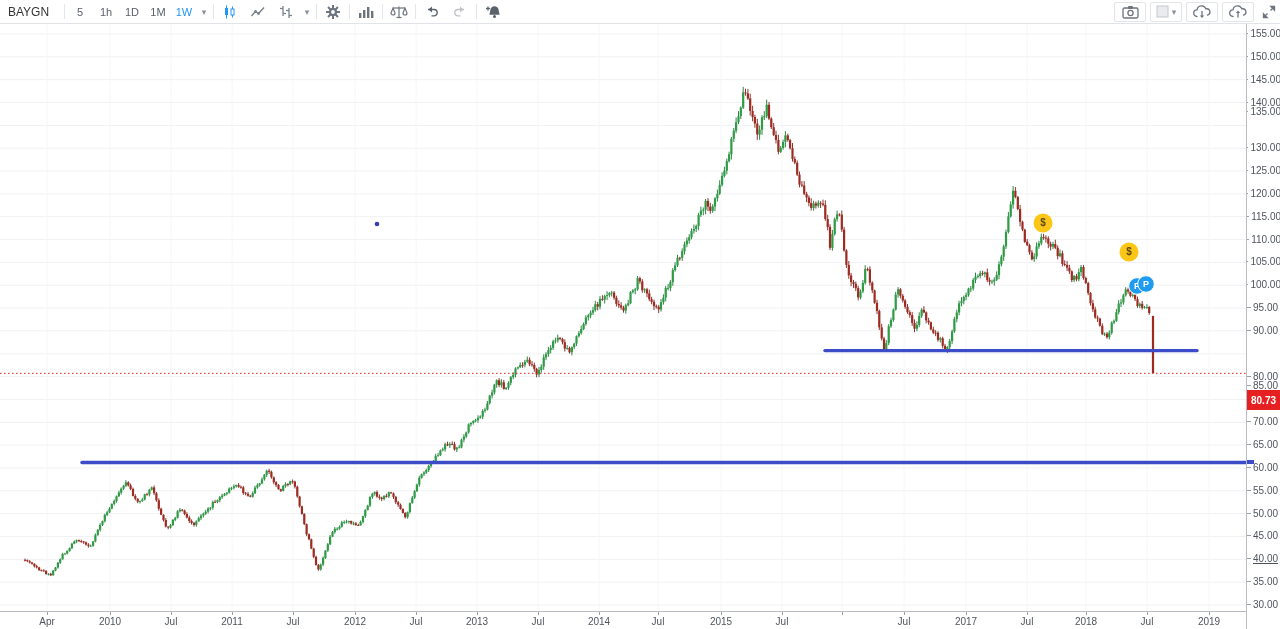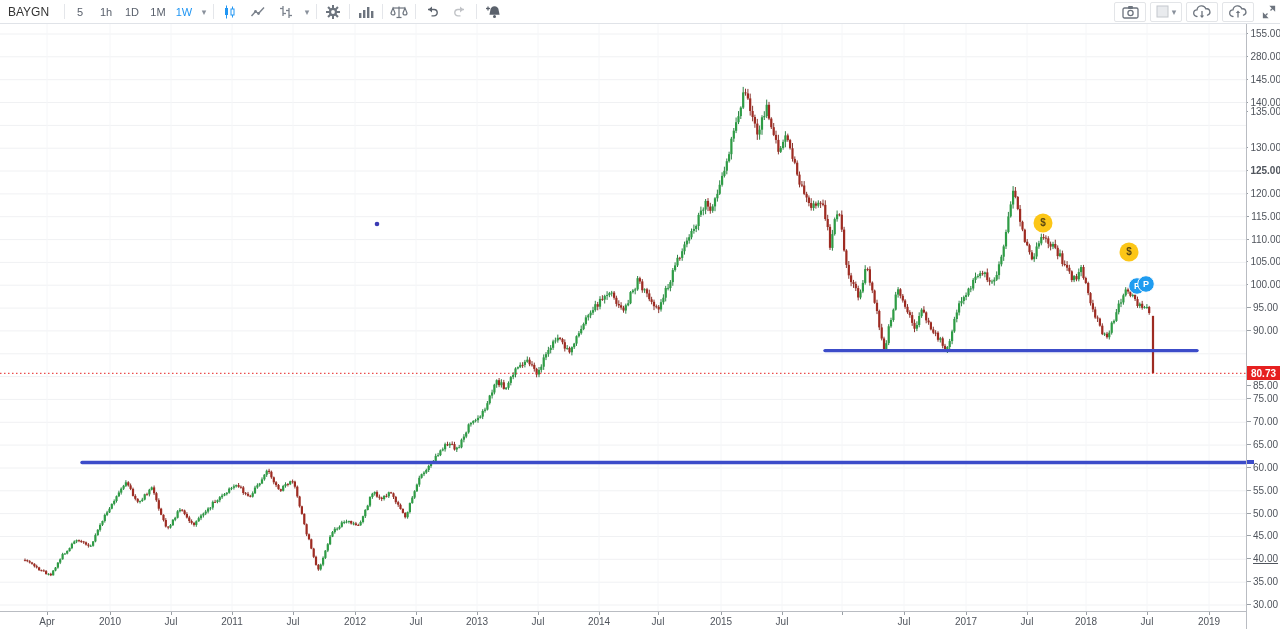--- a/index.html
+++ b/index.html
@@ -31,22 +31,22 @@
   .collapse-box::after{content:"";position:absolute;left:2px;right:2px;top:4px;height:1px;background:#8f959d;}
   .legend-title{cursor:pointer;}
   .legend-dash{color:#9aa0a8;margin:0 6px 0 4px;font-size:12px;}
   .legend-sq{width:9px;height:9px;background:#eceef1;border:1px solid #d6d9de;margin-right:3px;cursor:pointer;}
   .legend-ohlc{margin-left:6px;display:flex;gap:7px;font-size:12.5px;}
   
   .price-axis{position:absolute;left:1246px;top:23px;width:34px;height:606px;background:#fff;
               border-left:1px solid #b9bcc2;cursor:ns-resize;z-index:10;}
   .ylab{position:absolute;left:0;width:100%;display:flex;align-items:center;font-size:10px;color:#4f545c;}
   .ylab .tick{width:4px;height:1px;background:#9aa0a6;margin-right:2px;}
-  .price-tag{position:absolute;left:0;width:33px;height:14px;background:#e62020;color:#fff;
-             font-size:10px;font-weight:bold;display:flex;align-items:center;justify-content:center;z-index:12;}
+  .price-tag{position:absolute;left:0;width:33px;height:20px;background:#e62020;color:#fff;
+             font-size:10px;font-weight:bold;display:flex;align-items:center;justify-content:center;z-index:12;margin-top:24px;}
   .line-axis-marker{position:absolute;left:0;width:7px;height:4px;background:#3c4cc9;z-index:11;}
   
   .time-axis{position:absolute;left:0;top:611px;width:1246px;height:18px;background:#fff;
              border-top:1px solid #b9bcc2;cursor:ew-resize;z-index:10;}
   .xlab{position:absolute;top:4px;transform:translateX(-50%);font-size:10px;color:#4f545c;white-space:nowrap;}
   .xtick{position:absolute;top:0;width:1px;height:3px;background:#9aa0a6;}
 </style>
 </head>
 <body>
 
@@ -1303,21 +1303,21 @@
         <span>110.00</span>
       </div>
       <div class="ylab" style="top: 187.72px;">
         <span class="tick"></span>
         <span>115.00</span>
       </div>
       <div class="ylab" style="top: 164.88px;">
         <span class="tick"></span>
         <span>120.00</span>
       </div>
-      <div class="ylab" style="top: 142.04px; font-weight: bold;">
+      <div class="ylab" style="top: 142.04px;">
         <span class="tick"></span>
         <span>125.00</span>
       </div>
       <div class="ylab" style="top: 119.2px;">
         <span class="tick"></span>
         <span>130.00</span>
       </div>
       <div class="ylab" style="top: 83px;">
         <span class="tick"></span>
         <span>135.00</span>
@@ -1325,21 +1325,21 @@
       <div class="ylab" style="top: 73.52px;">
         <span class="tick"></span>
         <span>140.00</span>
       </div>
       <div class="ylab" style="top: 50.68px;">
         <span class="tick"></span>
         <span>145.00</span>
       </div>
       <div class="ylab" style="top: 27.84px;">
         <span class="tick"></span>
-        <span>280.00</span>
+        <span>150.00</span>
       </div>
       <div class="ylab" style="top: 5px;">
         <span class="tick"></span>
         <span>155.00</span>
       </div>
     </div>
 
   <div class="time-axis" id="time-axis">
       <div class="xtick" style="left: 47px;"></div>
       <div class="xlab" style="left: 47px;">Apr</div>

